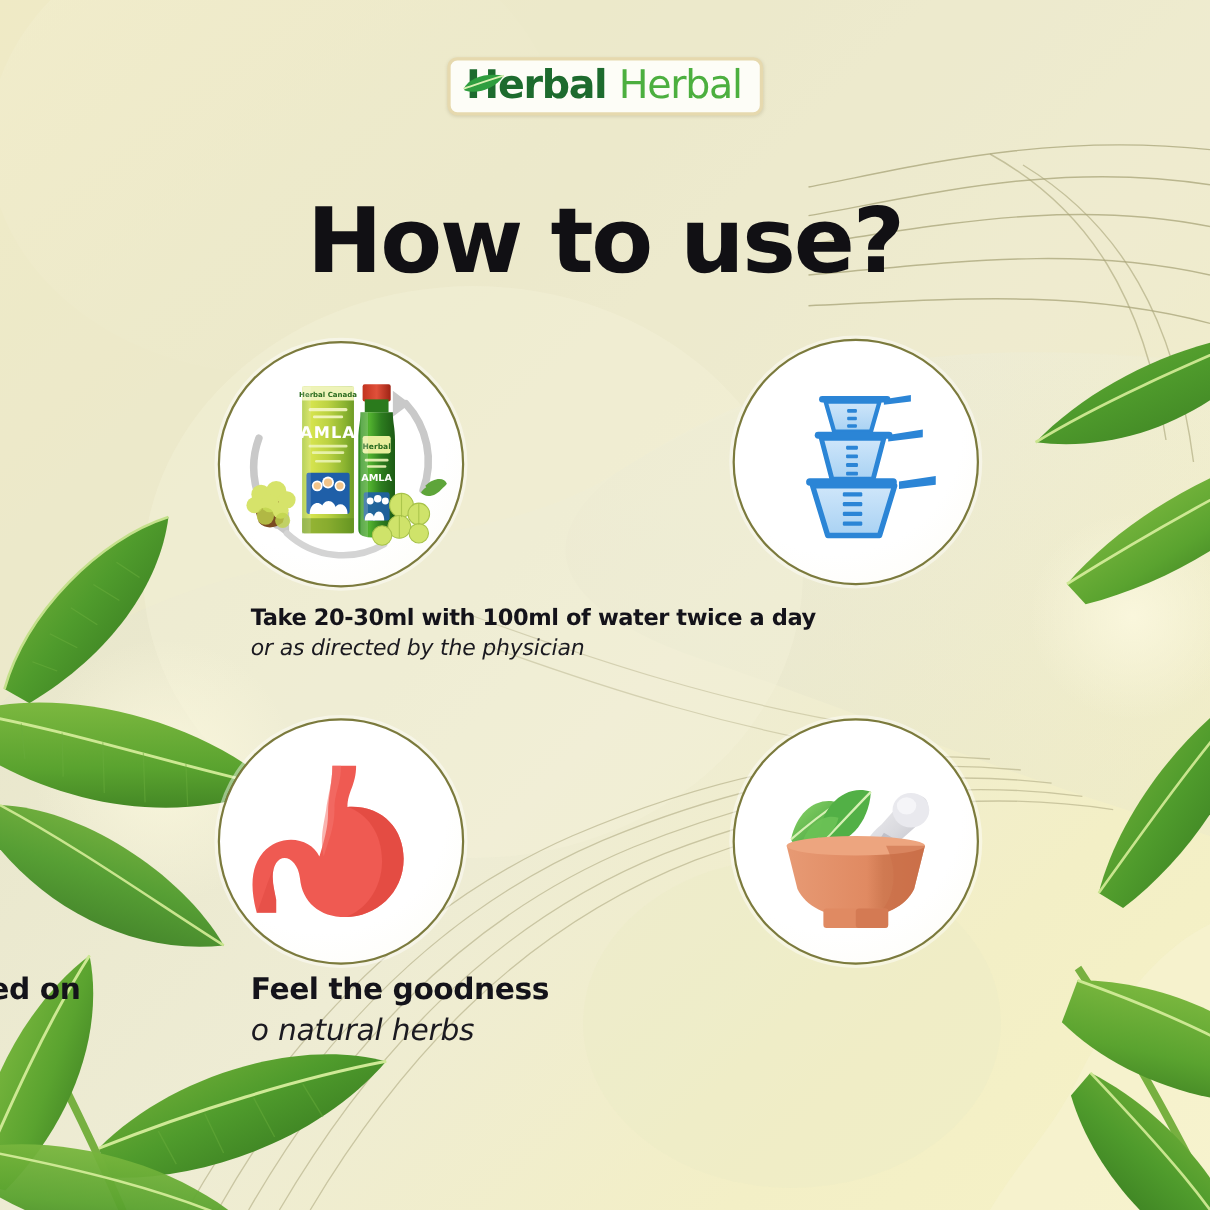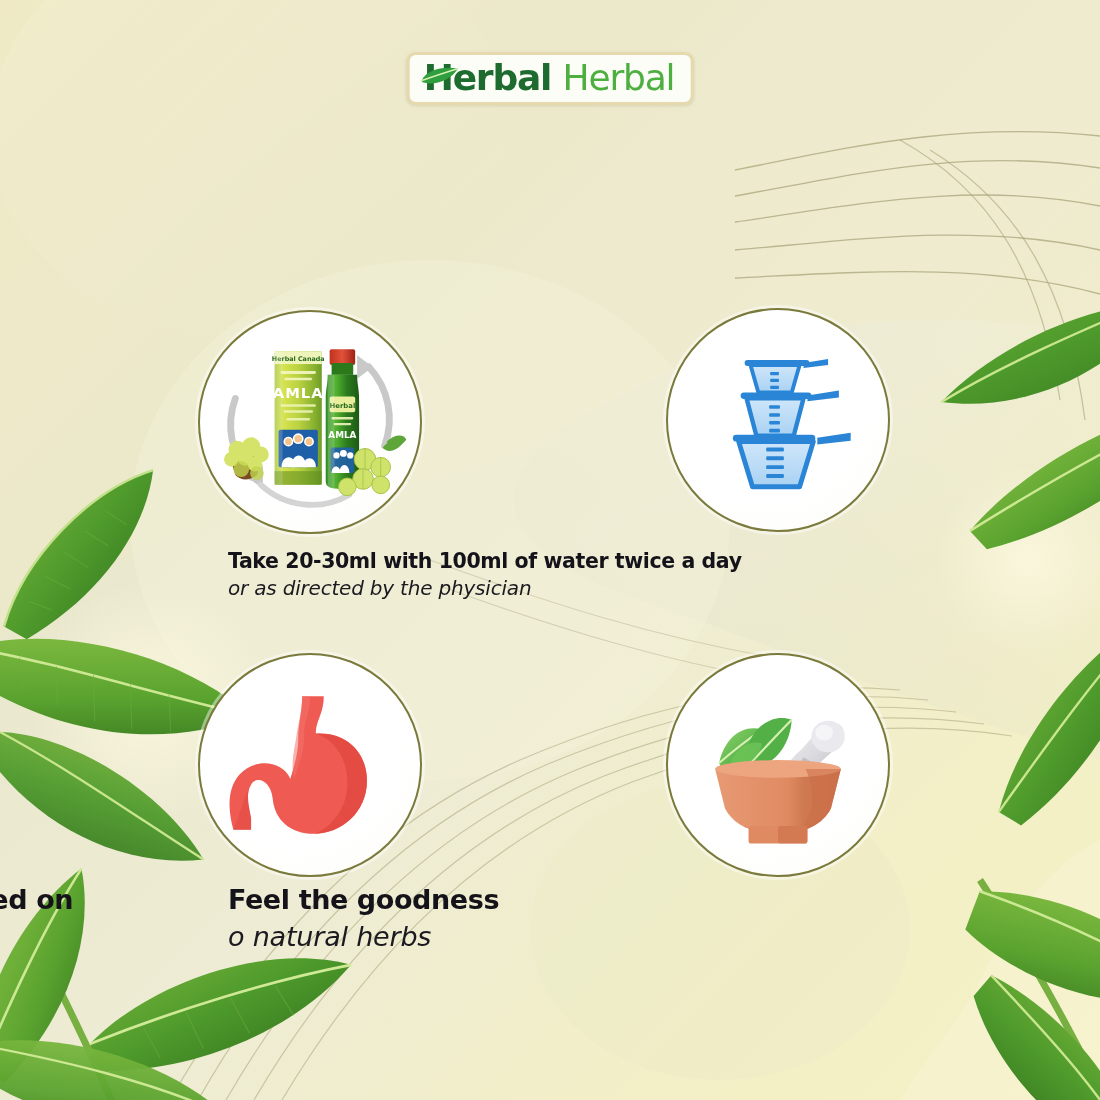--- a/index.html
+++ b/index.html
@@ -266,20 +266,21 @@
       <span class="logo-herbal">
         <svg class="logo-leaf" viewBox="0 0 44 22" xmlns="http://www.w3.org/2000/svg">
           <path d="M2,16 C8,4 26,0 42,3 C34,16 16,22 3,18 Z" fill="#2f9e3f"></path>
           <path d="M2,16 C14,12 28,7 42,3" fill="none" stroke="#d8f0b0" stroke-width="1.8"></path>
         </svg>
         <span>Herbal</span>
       </span><span class="logo-canada">Herbal</span>
     </div>
   </div>
 
+  <div class="title">How to use?</div>
 
   <div class="steps">
 
     <div class="step" id="step-shake">
       <div class="circle">
         <svg width="224" height="224" viewBox="0 0 224 224" xmlns="http://www.w3.org/2000/svg">
           <defs>
             <linearGradient id="boxG" x1="0" y1="0" x2="1" y2="0">
               <stop offset="0%" stop-color="#a8c83a"></stop>
               <stop offset="18%" stop-color="#d5e34e"></stop>

